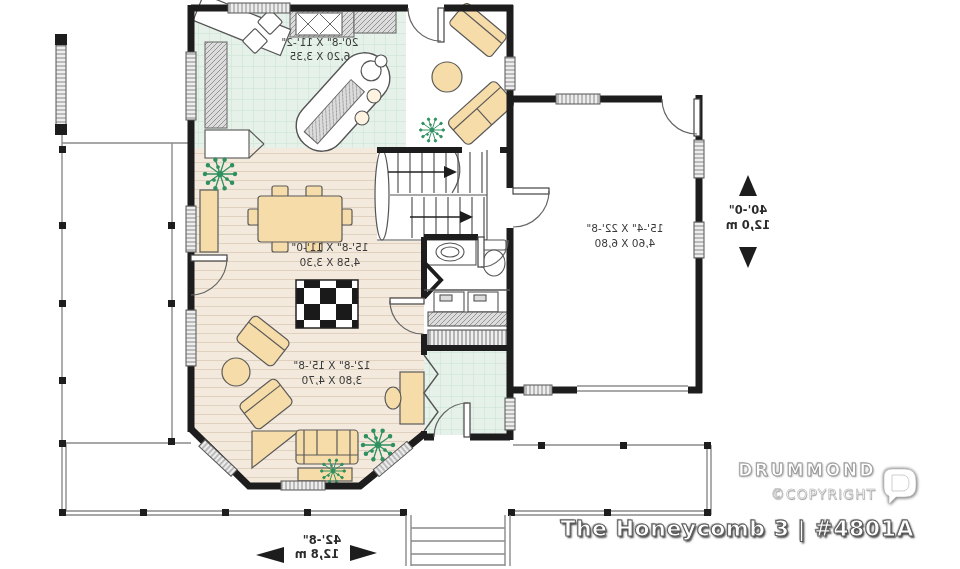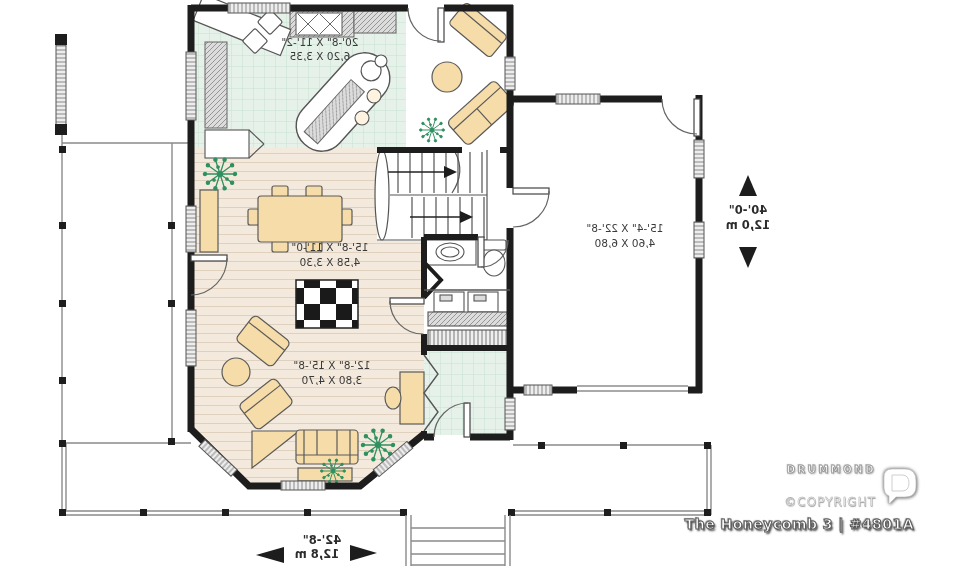--- a/index.html
+++ b/index.html
@@ -1,27 +1,27 @@
 <!DOCTYPE html>
 <html><head>
 <meta charset="utf-8">
 <style>
   html,body{margin:0;padding:0;background:#fff;}
   .stage{position:relative;width:960px;height:569px;background:#fff;overflow:hidden;
          font-family:"DejaVu Sans",sans-serif;}
   svg text.lbl{font-family:"DejaVu Sans",sans-serif;font-size:10.5px;fill:#3a3a3a;}
   svg text.dim{font-family:"DejaVu Sans",sans-serif;font-size:11.5px;fill:#2c2c2c;font-weight:600;}
   .branding{position:absolute;top:462px;right:84px;text-align:right;}
-  .brand-line1,.brand-line2{color:#fff;font-size:10px;font-weight:bold;letter-spacing:2.5px;
+  .brand-line1,.brand-line2{color:#fff;font-size:17px;font-weight:bold;letter-spacing:2.5px;
       line-height:16px;-webkit-text-stroke:0.9px #9a9a9a;
       text-shadow:1px 1px 2px rgba(130,130,130,.8), -1px -1px 1px rgba(170,170,170,.6);}
-  .brand-copy{color:#f2f2f2;font-size:12px;letter-spacing:1px;margin-top:17px;
+  .brand-copy{color:#f2f2f2;font-size:14px;letter-spacing:1px;margin-top:8px;
       -webkit-text-stroke:0.4px #aaa;text-shadow:0.5px 0.5px 1px #999;}
   .brand-icon{position:absolute;top:2px;right:-44px;}
-  .plan-title{position:absolute;top:516px;right:46px;font-size:14px;font-weight:bold;
+  .plan-title{position:absolute;top:516px;right:46px;font-size:22px;font-weight:bold;
       color:#fff;-webkit-text-stroke:1px #5a5a5a;letter-spacing:0.5px;
       text-shadow:1.5px 1.5px 2px rgba(60,60,60,.95), -1px -1px 1px rgba(130,130,130,.8);}
 </style>
 </head>
 <body>
 
 <div class="stage">
 <svg width="960" height="569" viewBox="0 0 960 569">
   <defs>
     <pattern id="tileP" width="11" height="11" patternUnits="userSpaceOnUse">

